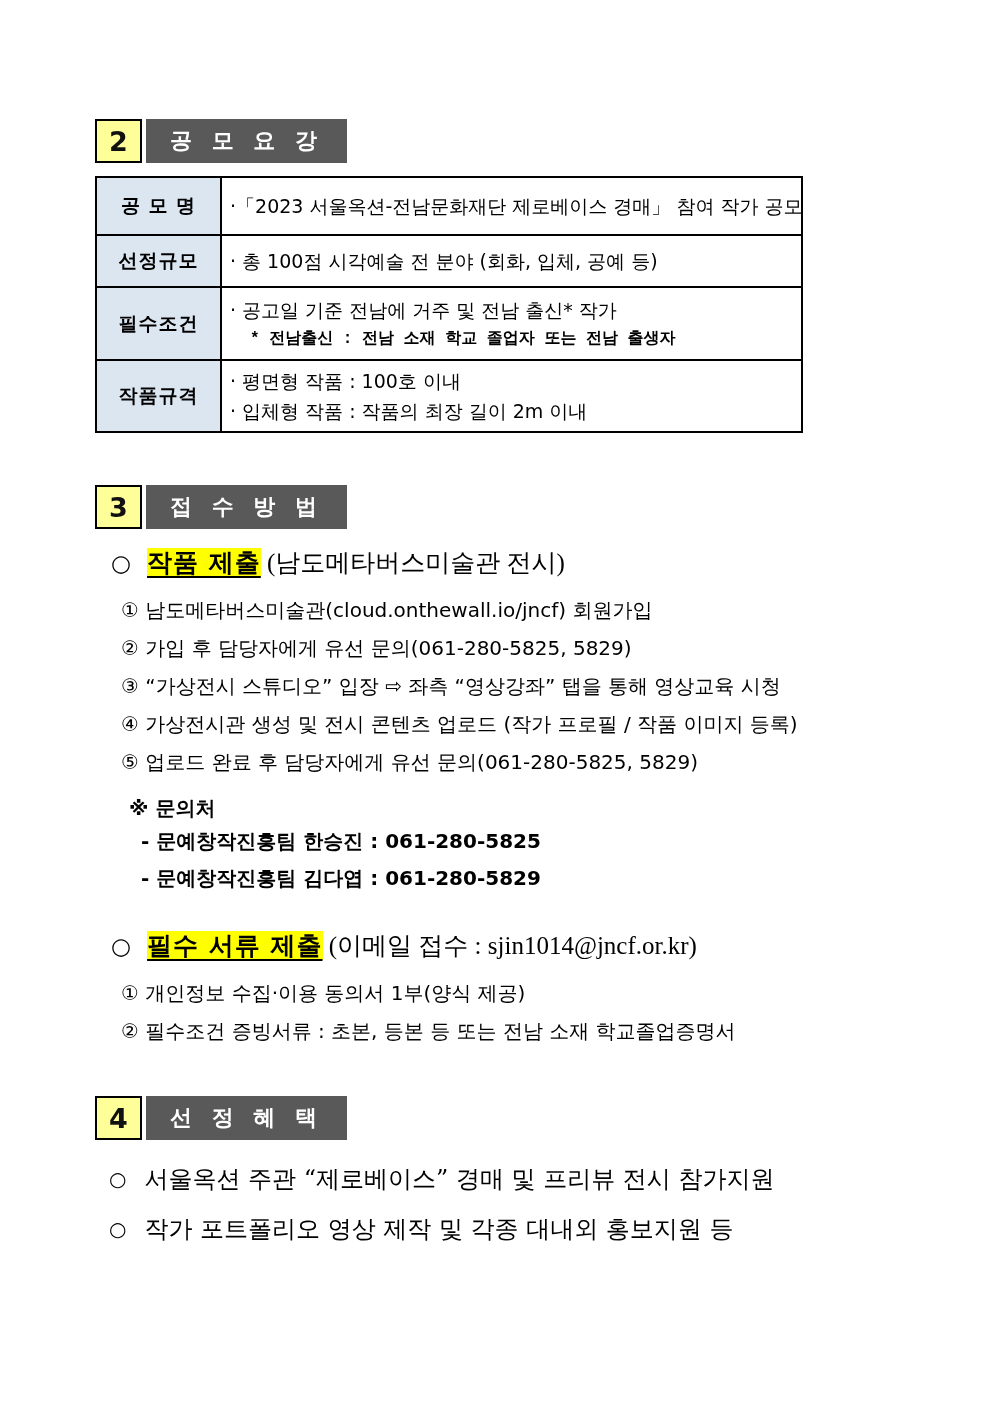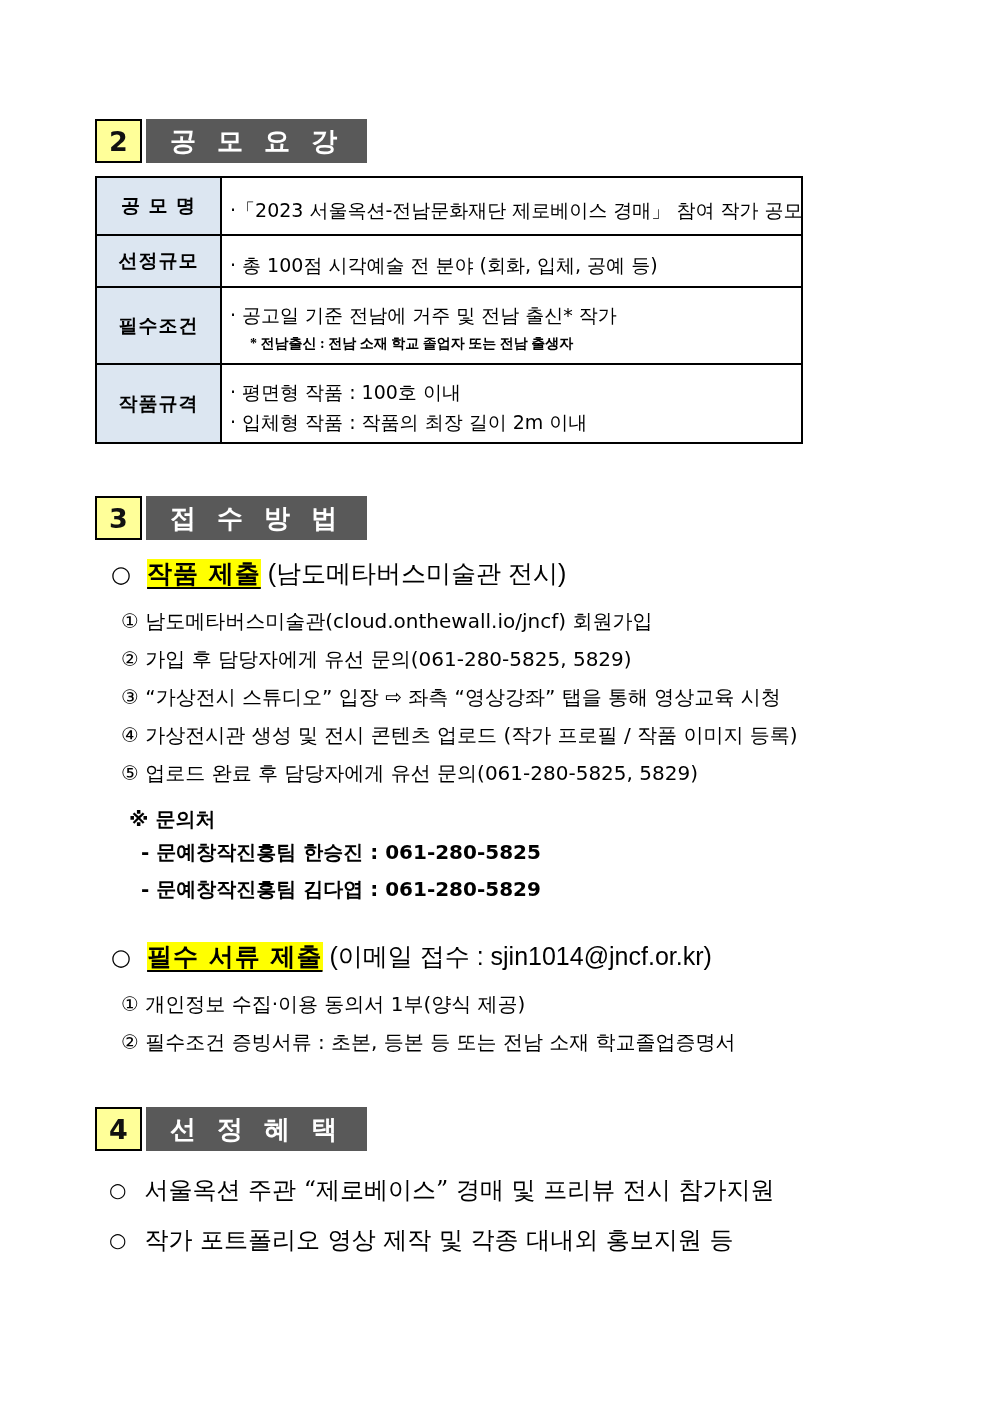--- a/index.html
+++ b/index.html
@@ -19,51 +19,51 @@
   .badge {
     width:47px; box-sizing:border-box;
     background:#ffff99; border:2.5px solid #000;
     display:flex; align-items:center; justify-content:center;
     font-size:27px; font-weight:bold; color:#111;
   }
   .title-box {
     margin-left:4px;
     background:#595959; color:#ffffff;
     display:flex; align-items:center;
-    padding:12px 24px; font-size:26px; font-weight:bold; letter-spacing:6px;
+    padding:12px 24px; font-size:22px; font-weight:bold; letter-spacing:6px;
   }
 
   
   .spec-table { border-collapse:collapse; margin-top:13px; width:708px; table-layout:fixed; }
   .spec-table th, .spec-table td { border:2px solid #000; box-sizing:border-box; }
   .spec-table th {
     width:125px; background:#dce6f1;
     font-size:19px; font-weight:bold; text-align:center; letter-spacing:1px;
   }
-  .spec-table td { padding:12px 4px 5px 8px; font-size:19px; vertical-align:middle; }
+  .spec-table td { padding:5px 4px 5px 8px; font-size:19px; vertical-align:middle; }
   .cell-line { line-height:30px; white-space:nowrap; }
   .note-line {
-    font-family:Liberation Serif, serif;
-    font-weight:bold; font-size:14px; line-height:28px;
+    font-family:Liberation Mono, monospace;
+    font-weight:bold; font-size:16px; line-height:28px;
     padding-left:20px; white-space:nowrap;
   }
   .row-1 { height:58px; } .row-2 { height:52px; } .row-3 { height:73px; } .row-4 { height:66px; }
 
   
   .sec3 { margin-top:52px; }
   .group-heading {
     margin:17px 0 0 16px; display:flex; align-items:center; font-size:25px; white-space:nowrap;
   }
   .group-heading .marker { font-size:23px; margin-right:16px; }
   .hl {
     background:#ffff00; font-weight:bold;
     text-decoration:underline; text-underline-offset:5px;
     letter-spacing:1px;
   }
-  .suffix { font-family:Liberation Sans, sans-serif; }
+  .suffix { font-family:Liberation Serif, serif; }
 
   .steps { margin:12px 0 0 26px; font-size:20px; }
   .step  { line-height:38px; white-space:nowrap; }
 
   .contact { margin:12px 0 0 34px; font-size:20px; font-weight:bold; }
   .contact-label { line-height:30px; }
   .contact-item  { margin-left:12px; line-height:37px; white-space:nowrap; }
 
   .group2 { margin-top:32px; }
 

